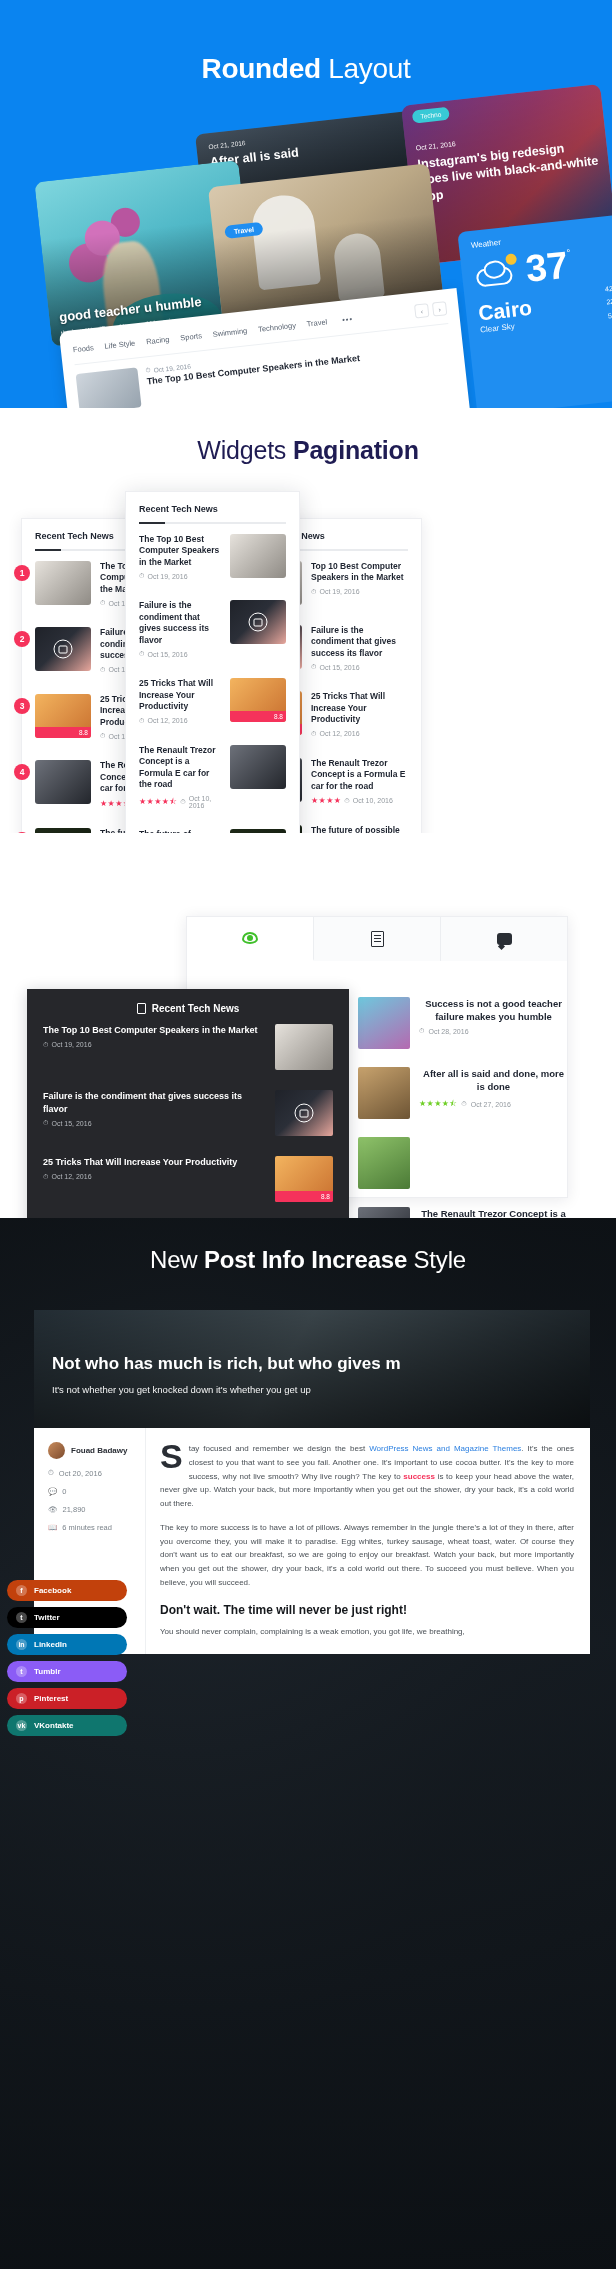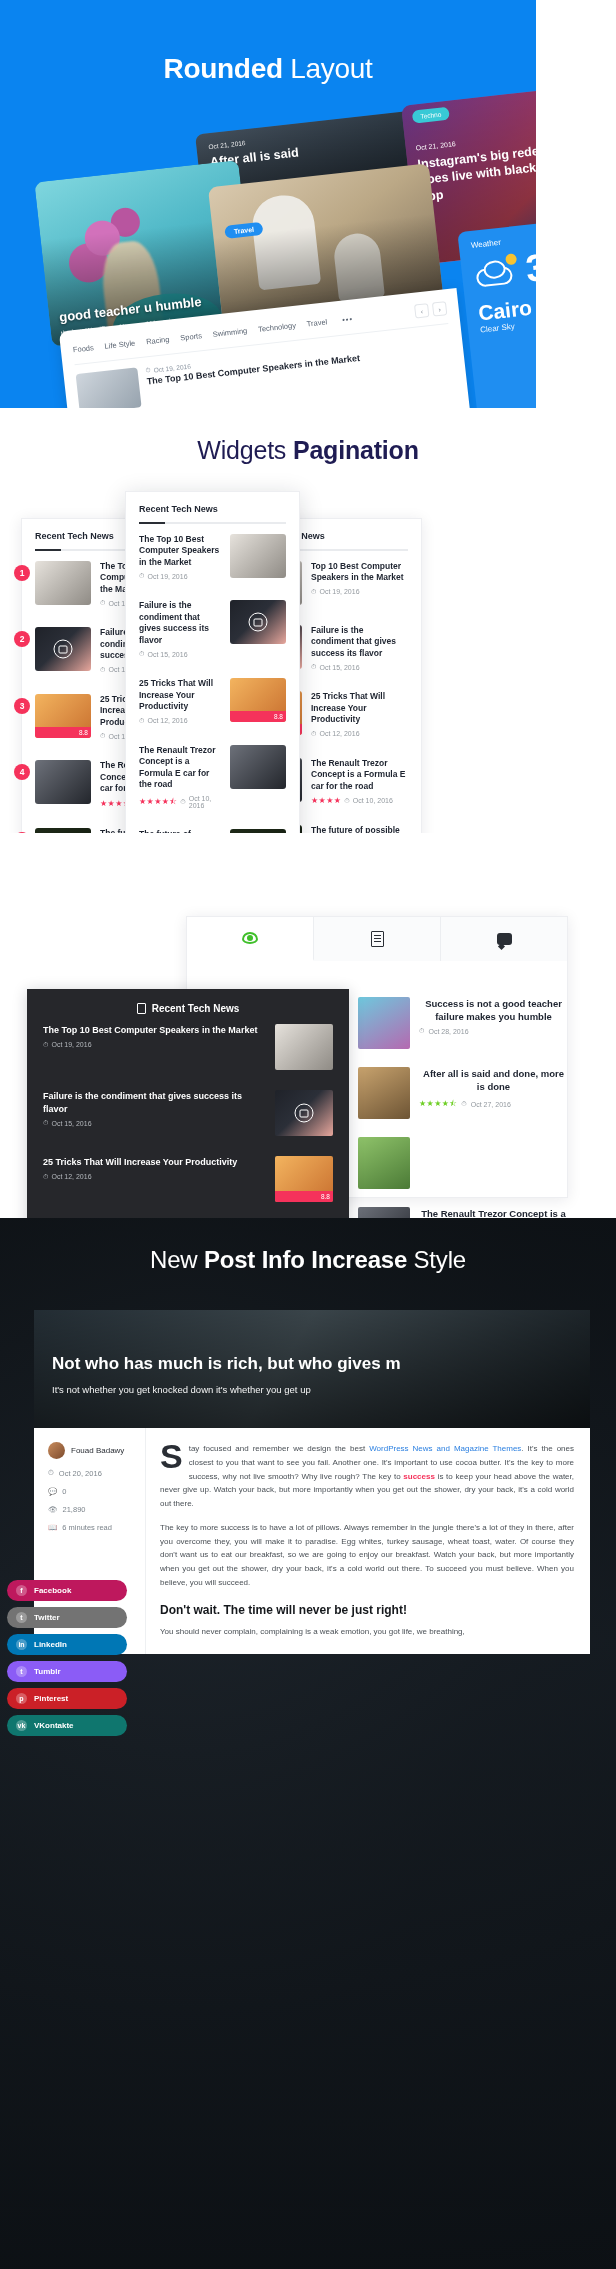--- a/index.html
+++ b/index.html
@@ -7,21 +7,21 @@
   body {
     font-family: "Liberation Sans", sans-serif;
     background: #ffffff;
     width: 616px;
     overflow-x: hidden;
   }
 
   
   .hero {
     position: relative;
-    width: 536px;
+    width: 612px;
     height: 408px;
     background: #0a84f0;
     overflow: hidden;
   }
   .hero-title {
     text-align: center;
     padding-top: 53px;
     font-size: 28px;
     color: #ffffff;
     letter-spacing: -0.3px;
@@ -237,21 +237,21 @@
                 linear-gradient(120deg,#2e3b44,#4d5b62 45%,#1d262c);
     overflow:hidden;
   }
   .posthero .ph-h { position:absolute; left:18px; top:44px; right:12px; color:#fff; font-size:17px; font-weight:bold; white-space:nowrap;}
   .posthero .ph-s { position:absolute; left:18px; top:74px; color:#fff; font-size:9.5px; opacity:.95;}
 
   .postbody { display:flex; background:#fff; }
   .pinfo { width:112px; border-right:1px solid #eef0f2; padding:14px 10px 12px 14px; }
   .authorrow { display:flex; align-items:center; gap:6px; }
   .avatar { width:17px;height:17px;border-radius:50%;background:linear-gradient(135deg,#c98d5e,#7c4a2c); flex:none;}
-  .aname { font-size:8px; color:#2a2e35; font-weight:400;}
+  .aname { font-size:8px; color:#2a2e35; font-weight:700;}
   .infoline { font-size:7.5px; color:#7d858c; margin-top:9px; display:flex; align-items:center; gap:5px;}
 
   .particle { flex:1; padding:14px 16px 16px 14px; }
   .dropcap { float:left; font-size:34px; line-height:28px; font-weight:bold; color:#2a2e35; padding-right:6px; }
   .ptext { font-size:8px; line-height:1.72; color:#4a5056; text-align:justify; }
   .ptext a { color:#2a7fe0; text-decoration:none;}
   .ptext .lnk2 { color:#f5325b; font-weight:bold; }
   .p2 { margin-top:10px; }
   .subh { font-size:12px; font-weight:bold; color:#15181c; margin-top:13px; }
   .p3 { margin-top:8px; }
@@ -686,25 +686,25 @@
           <span class="dropcap">S</span><span>tay focused and remember we design the best </span><a href="#">WordPress News and Magazine Themes</a><span>. It's the ones closest to you that want to see you fail. Another one. It's important to use cocoa butter. It's the key to more success, why not live smooth? Why live rough? The key to </span><span class="lnk2">success</span><span> is to keep your head above the water, never give up. Watch your back, but more importantly when you get out the shower, dry your back, it's a cold world out there.</span>
         </p>
         <p class="ptext p2">The key to more success is to have a lot of pillows. Always remember in the jungle there's a lot of they in there, after you overcome they, you will make it to paradise. Egg whites, turkey sausage, wheat toast, water. Of course they don't want us to eat our breakfast, so we are going to enjoy our breakfast. Watch your back, but more importantly when you get out the shower, dry your back, it's a cold world out there. To succeed you must believe. When you believe, you will succeed.</p>
         <h3 class="subh">Don't wait. The time will never be just right!</h3>
         <p class="ptext p3">You should never complain, complaining is a weak emotion, you got life, we breathing,</p>
       </article>
     </div>
   </div>
 
   <div class="socialcol">
-    <div class="sbtn" style="background:#be185d">
+    <div class="sbtn" style="background:#c2410c">
         <span class="sico">f</span>
         <span>Facebook</span>
       </div>
-    <div class="sbtn" style="background:#737373">
+    <div class="sbtn" style="background:#000000">
         <span class="sico">t</span>
         <span>Twitter</span>
       </div>
     <div class="sbtn" style="background:#0077b5">
         <span class="sico">in</span>
         <span>LinkedIn</span>
       </div>
     <div class="sbtn" style="background:#8b5cf6">
         <span class="sico">t</span>
         <span>Tumblr</span>

